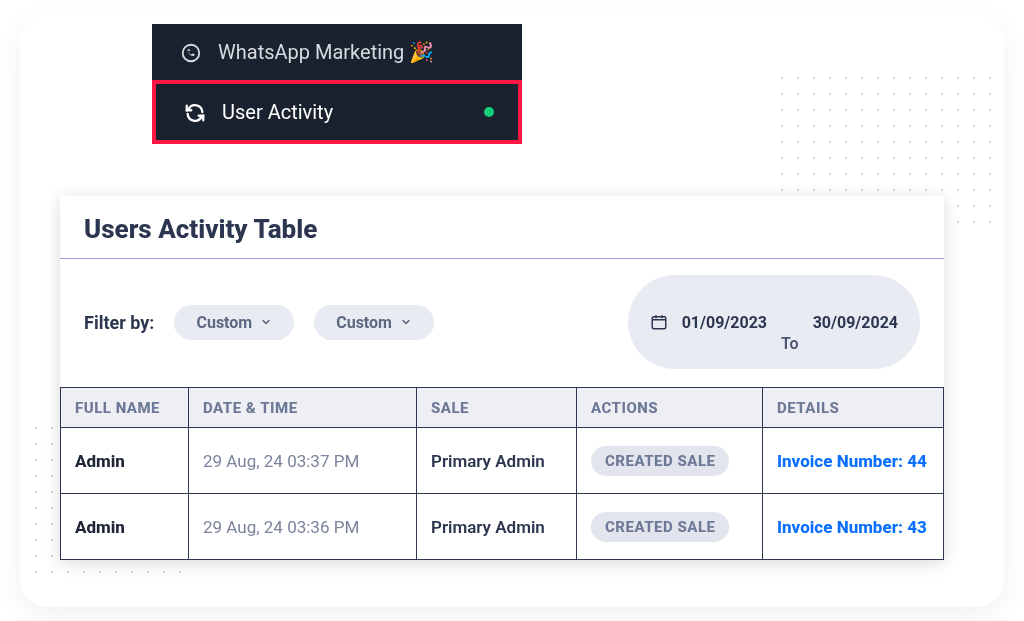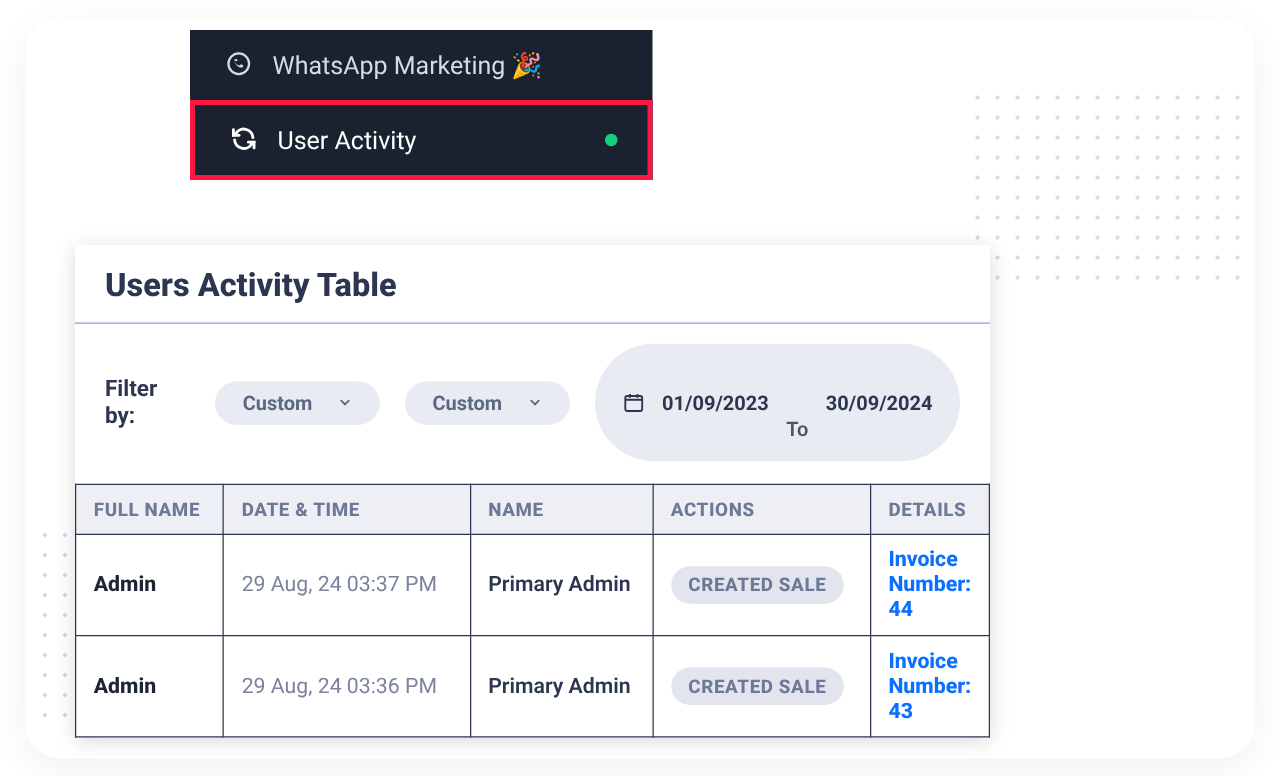--- a/index.html
+++ b/index.html
@@ -33,21 +33,21 @@
 
   
   .nav {
     position: absolute;
     top: 24px; left: 152px;
     width: 370px;
     background: #19222e;
   }
   .nav-item {
     display: flex;
-    align-items: flex-start;
+    align-items: flex-end;
     gap: 16px;
     padding: 16px 28px;
     color: #d7dbe0;
     font-size: 20px;
     cursor: pointer;
     position: relative;
   }
   .nav-item.active {
     background: #19222e;
     color: #fff;
@@ -62,21 +62,21 @@
     width: 10px; height: 10px;
     background: #15d07a;
     border-radius: 50%;
   }
   .nav-icon { width: 22px; height: 22px; flex-shrink: 0; display:flex; align-items:center; justify-content:center; }
   .nav-icon svg { width: 100%; height: 100%; }
 
   
   .panel {
     position: absolute;
-    top: 196px; left: 60px; width: 732px;
+    top: 196px; left: 60px; width: 884px;
     background: #fff;
     box-shadow: 0 3px 16px rgba(0,0,0,0.15);
   }
   .panel-title {
     font-size: 26px;
     font-weight: 800;
     color: #2d3650;
     padding: 18px 24px 14px;
   }
   .hr {
@@ -94,21 +94,21 @@
     padding: 16px 24px 18px;
   }
   .filter-label {
     font-size: 18px;
     font-weight: 700;
     color: #2d3650;
   }
   .pill {
     display: inline-flex;
     align-items: center;
-    gap: 20px;
+    gap: 8px;
     padding: 8px 22px;
     border-radius: 999px;
     background: #e8ebf2;
     color: #5c6782;
     font-weight: 700;
     font-size: 16px;
     cursor: pointer;
   }
   .chev { display:inline-block; }
   .chev svg { width: 12px; height: 12px; }
@@ -253,21 +253,21 @@
       <col class="cn">
         <col class="cd">
         <col class="cr">
         <col class="ca">
         <col class="ce">
     </colgroup>
     <thead>
       <tr>
         <th>FULL NAME</th>
         <th>DATE &amp; TIME</th>
-        <th>NAME</th>
+        <th>SALE</th>
         <th>ACTIONS</th>
         <th>DETAILS</th>
       </tr>
     </thead>
     <tbody>
       <tr>
         <td class="c-name">Admin</td>
         <td class="c-date">29 Aug, 24 03:37 PM</td>
         <td class="c-role">Primary Admin</td>
         <td>

